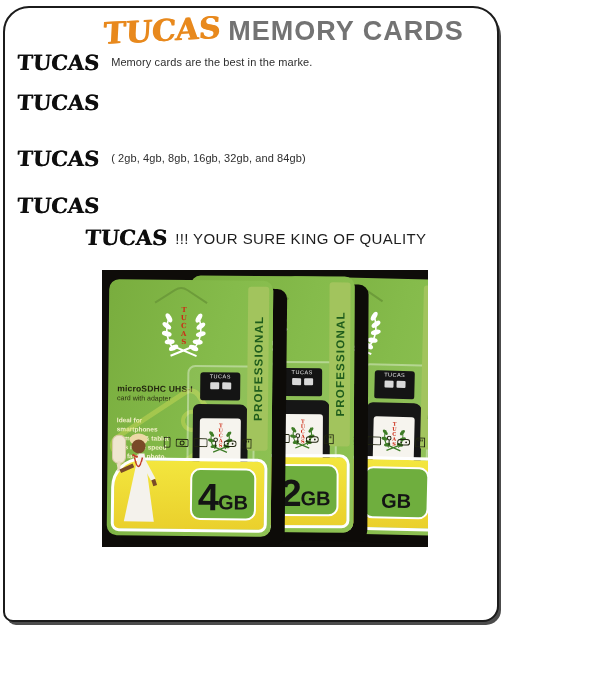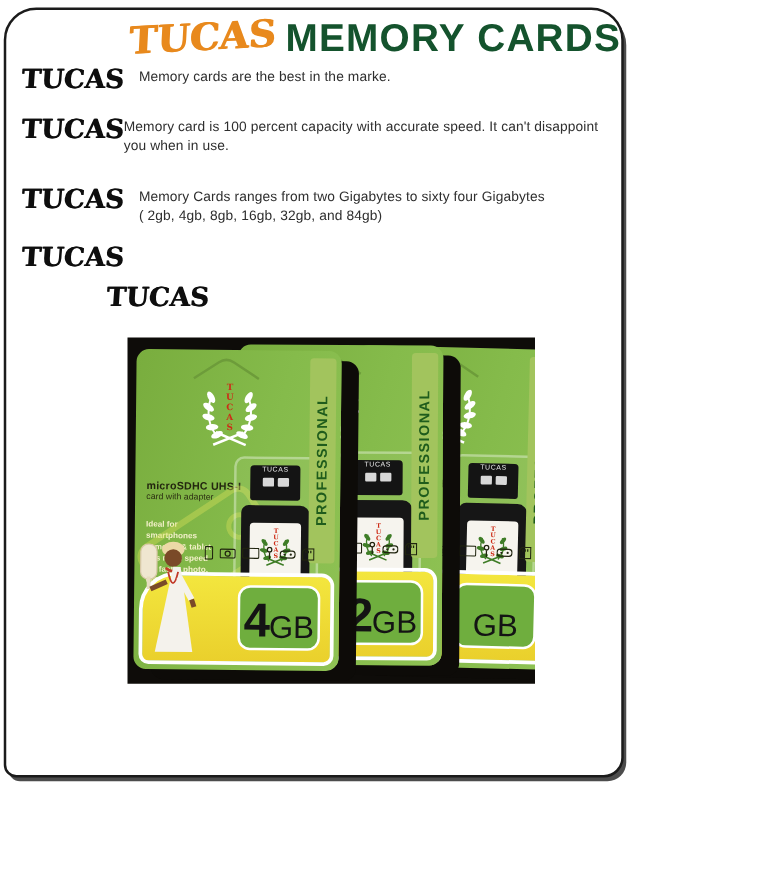--- a/index.html
+++ b/index.html
@@ -9,21 +9,21 @@
   
   .sheet{position:absolute;left:3px;top:6px;width:492px;height:612px;
          border:2px solid #1b1b1b;border-radius:26px 26px 16px 10px;
          box-shadow:3px 4px 0 -1px rgba(45,45,45,.85);background:#fff;}
 
   
   .header{position:absolute;top:8px;left:98px;display:flex;align-items:flex-end;gap:8px;}
   .brand-logo{font-family:"DejaVu Serif",serif;font-weight:bold;color:#e8891d;
               font-size:30px;line-height:30px;transform:rotate(-3deg) skewX(-6deg);
               text-shadow:1px 0 #e8891d;}
-  .main-title{font-size:31px;font-weight:bold;color:#14532d;letter-spacing:1px;line-height:30px;}
+  .main-title{font-size:27px;font-weight:bold;color:#737373;letter-spacing:1px;line-height:30px;}
 
   
   .bullet{position:absolute;left:12px;display:flex;align-items:flex-start;gap:12px;}
   .blogo{font-family:"DejaVu Serif",serif;font-weight:bold;font-size:21px;line-height:22px;
          color:#0e0e0e;min-width:56px;transform:skewX(-4deg);text-shadow:.6px 0 #0e0e0e;}
   .btext{font-size:11px;line-height:15px;color:#2e2e2e;max-width:402px;padding-top:3px;
          letter-spacing:.1px;}
   .btext .l2{display:block;}
   .b1{top:44px;} .b2{top:84px;} .b3{top:140px;} .b4{top:187px;}
 
@@ -86,21 +86,21 @@
   .icons-row svg{display:block;}
 
   
   .yellow{position:absolute;left:4px;right:4px;bottom:4px;height:74px;
         background:linear-gradient(#f3e63e,#ead02c);border:3px solid #ffffff;
         border-radius:30px 10px 8px 8px;box-sizing:border-box;}
   .gbbox{position:absolute;top:7px;right:8px;width:66px;height:52px;background:#6fae3e;
         border:2px solid #ffffff;border-radius:10px;display:flex;align-items:flex-end;
         justify-content:center;padding-bottom:4px;box-sizing:border-box;}
   .cap-num{font-size:38px;font-weight:bold;color:#141414;line-height:34px;letter-spacing:-2px;}
-  .cap-unit{font-size:25px;font-weight:normal;color:#141414;line-height:24px;margin-left:1px;}
+  .cap-unit{font-size:20px;font-weight:bold;color:#141414;line-height:24px;margin-left:1px;}
 
   
   .phone-ghost{position:absolute;left:6px;bottom:66px;width:96px;height:52px;
         border:5px solid rgba(222,225,90,.38);border-radius:12px;
         transform:rotate(-34deg);z-index:0;}
   .phone-ghost:after{content:"";position:absolute;right:6px;top:14px;width:14px;height:14px;
         border:4px solid rgba(222,225,90,.38);border-radius:50%;}
   .girl{position:absolute;left:2px;bottom:8px;width:54px;height:100px;z-index:4;}
 </style>
 </head>
@@ -113,34 +113,34 @@
     <span class="main-title">MEMORY CARDS</span>
   </div>
 
   <div class="bullet b1">
     <span class="blogo">TUCAS</span>
     <span class="btext">Memory cards are the best in the marke.</span>
   </div>
 
   <div class="bullet b2">
     <span class="blogo">TUCAS</span>
-    <span class="btext">Memory card is 100 percent capacity with accurate speed. It can't disappoint you when in use.</span>
   </div>
 
   <div class="bullet b3">
     <span class="blogo">TUCAS</span>
-    <span class="btext"><span>Memory Cards ranges from two Gigabytes to sixty four Gigabytes</span><span class="l2">( 2gb, 4gb, 8gb, 16gb, 32gb, and 84gb)</span></span>
+    <span class="btext"><span class="l2">( 2gb, 4gb, 8gb, 16gb, 32gb, and 84gb)</span></span>
   </div>
 
   <div class="bullet b4">
     <span class="blogo">TUCAS</span>
   </div>
 
   <div class="tagline">
     <span class="blogo">TUCAS</span>
+    <span class="tagline-text">!!! YOUR SURE KING OF QUALITY</span>
   </div>
 
   <div class="photo">
 
     <div class="card card3">
       <div class="hang-hole">
         <svg width="56" height="20" viewBox="0 0 56 20">
             <path d="M2 17 L22 4 Q28 0 34 4 L54 17" fill="none" stroke="#6d9c3a" stroke-width="2"></path>
           </svg>
       </div>

